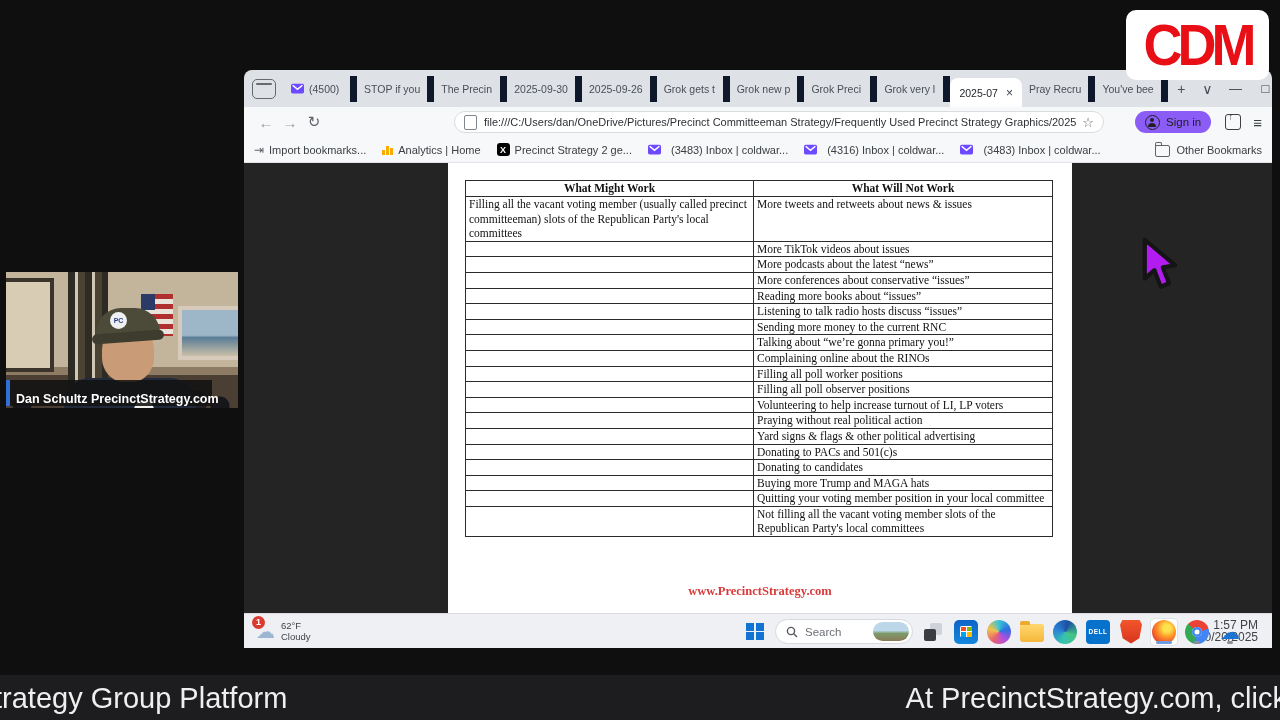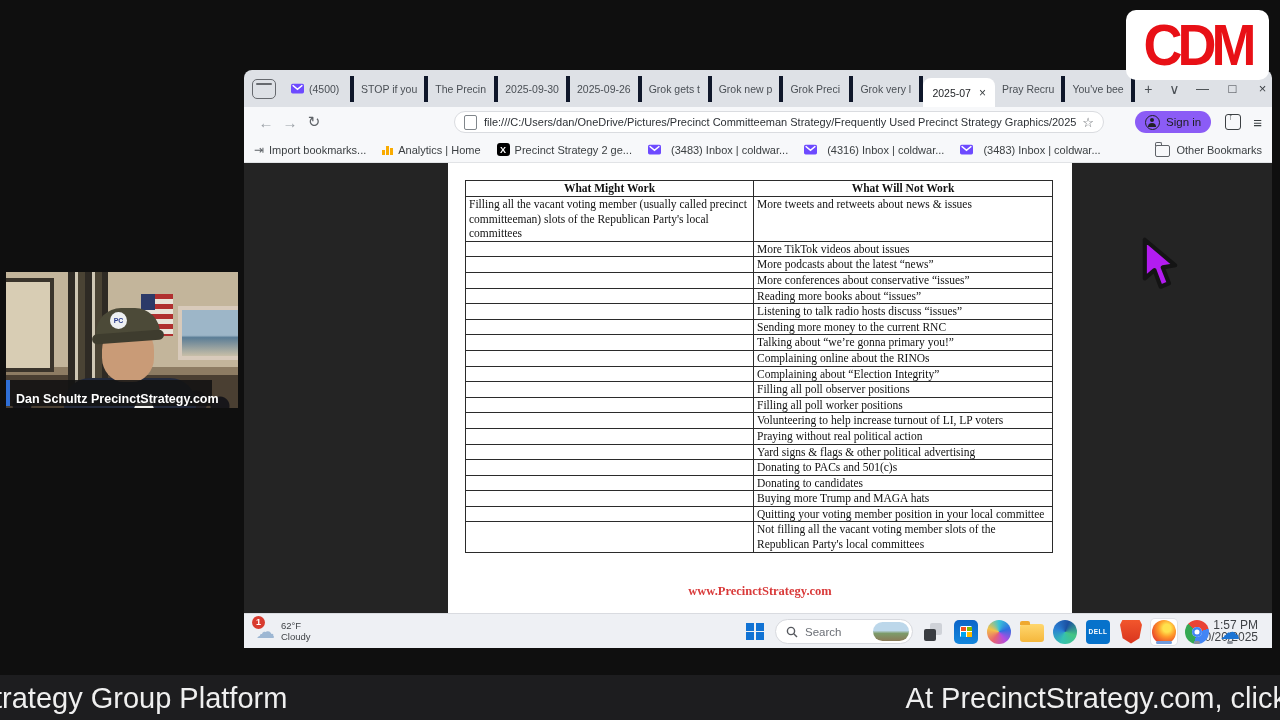--- a/index.html
+++ b/index.html
@@ -15,21 +15,21 @@
 
   
   .browser{left:244px;top:70px;width:1028px;height:578px;background:#dee1e6;
            border-radius:8px 8px 0 0;z-index:10;}
 
   
   .tabstrip{left:0;top:0;width:100%;height:37px;display:flex;align-items:center;padding-left:8px;box-sizing:border-box;}
   .tabactions{width:22px;height:18px;border:1.6px solid #66696e;border-radius:5px;margin-right:8px;position:relative;flex:none;}
   .tabactions::after{content:"";position:absolute;left:3px;right:3px;top:3px;height:2px;background:#66696e;border-radius:1px;}
   .tab{height:26px;display:flex;align-items:center;padding:0 7px;font-size:10.5px;color:#4a4f55;
-       max-width:64px;min-width:52px;overflow:hidden;white-space:nowrap;border-right:4px solid #0f172a;flex:none;}
+       max-width:64px;min-width:52px;overflow:hidden;white-space:nowrap;border-right:7px solid #0f172a;flex:none;}
   .tab .lbl{overflow:hidden;white-space:nowrap;}
   .tab.active{background:#fff;border-radius:8px 8px 0 0;height:30px;margin-top:9px;border-right:none;
               color:#1d1f23;max-width:92px;padding:0 9px;}
   .tab.active .closex{margin-left:8px;color:#3c4043;font-size:12px;}
   .favicon-mail{width:13px;height:13px;margin-right:5px;flex:none;}
   .tabplus,.tabchev{width:26px;text-align:center;color:#4a4f55;font-size:14px;flex:none;}
   .wincontrols{margin-left:auto;display:flex;}
   .winbtn{width:30px;height:30px;display:flex;align-items:center;justify-content:center;color:#3b3f44;font-size:13px;}
 
   
@@ -317,29 +317,25 @@
         <tr>
               <td></td>
               <td>Talking about “we’re gonna primary you!”</td>
             </tr>
         <tr>
               <td></td>
               <td>Complaining online about the RINOs</td>
             </tr>
         <tr>
               <td></td>
-              <td>Complaining about “Election Integrity”</td>
+              <td>Filling all poll worker positions</td>
             </tr>
         <tr>
               <td></td>
               <td>Filling all poll observer positions</td>
-            </tr>
-        <tr>
-              <td></td>
-              <td>Filling all poll worker positions</td>
             </tr>
         <tr>
               <td></td>
               <td>Volunteering to help increase turnout of LI, LP voters</td>
             </tr>
         <tr>
               <td></td>
               <td>Praying without real political action</td>
             </tr>
         <tr>

